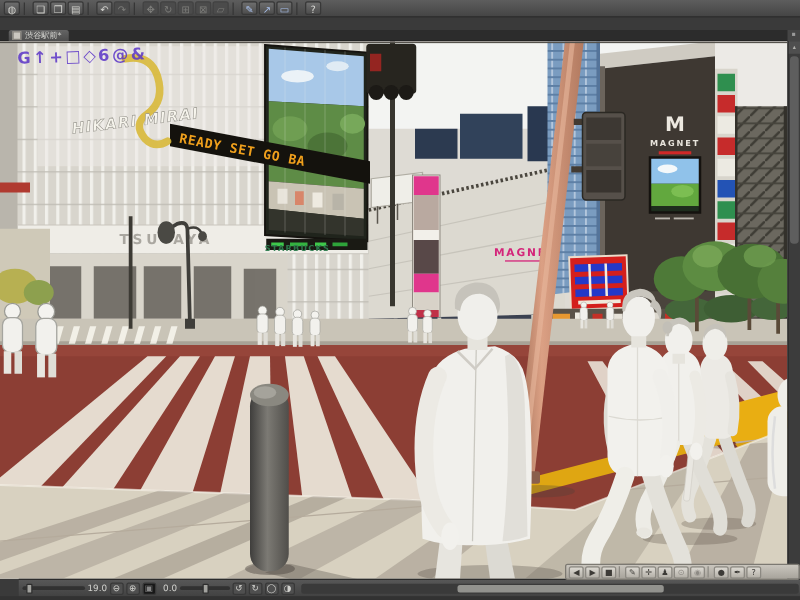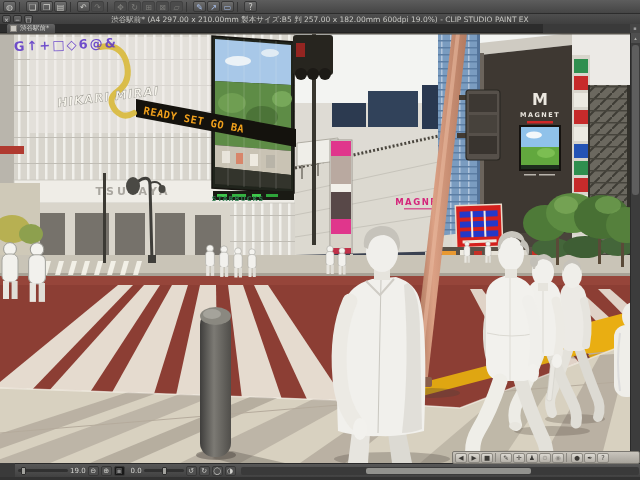--- a/index.html
+++ b/index.html
@@ -15,21 +15,21 @@
   .tbtn.tint{color:#a9c0ec;}
   .sep{width:3px;height:10px;border-left:1px solid #363636;margin:0 2px;}
   
   .titlebar{position:absolute;left:0;top:14px;width:640px;height:10px;
             background:linear-gradient(#4e4e4e,#3f3f3f);}
   .winbtns{position:absolute;left:2px;top:1px;display:flex;gap:2px;}
   .wbtn{width:9px;height:8px;font-size:6px;line-height:7px;text-align:center;color:#ddd;
         background:linear-gradient(#696969,#4a4a4a);border:1px solid #303030;border-radius:2px;box-sizing:border-box;}
   .title{position:absolute;left:0;top:1px;width:100%;text-align:center;font-size:7.5px;color:#c9c9c5;}
   
-  .tabbar{position:absolute;left:0;top:24px;width:543px;height:9px;background:#2c2c2c;border-bottom:1px solid #232323;box-sizing:border-box;}
+  .tabbar{position:absolute;left:0;top:24px;width:640px;height:9px;background:#2c2c2c;border-bottom:1px solid #232323;box-sizing:border-box;}
   .tab{position:absolute;left:7px;top:0;height:9px;padding:0 6px 0 3px;border-radius:2px 2px 0 0;
        background:linear-gradient(#646464,#4c4c4c);color:#d8d8d4;font-size:6.5px;line-height:9px;
        display:flex;align-items:center;gap:3px;}
   .tabicon{width:5px;height:5px;background:#cac7c0;border:1px solid #88857f;}
   .tabside{position:absolute;left:630px;top:24px;width:10px;height:9px;background:#454545;color:#9a9a9a;
            font-size:5px;line-height:9px;text-align:center;}
   
   .canvas{position:absolute;left:0;top:33px;width:630px;height:430px;background:#dedbd4;overflow:hidden;}
   
   .vscroll{position:absolute;left:630px;top:33px;width:10px;height:430px;background:#3c3c3c;border-left:1px solid #2a2a2a;box-sizing:border-box;}
@@ -79,28 +79,20 @@
       <span class="tbtn dim">⊠</span>
       <span class="tbtn dim">▱</span>
       <span class="sep"></span>
       <span class="tbtn tint">✎</span>
       <span class="tbtn tint">↗</span>
       <span class="tbtn tint">▭</span>
       <span class="sep"></span>
       <span class="tbtn">?</span>
     </div>
 
-  <div class="titlebar">
-    <div class="winbtns">
-        <span class="wbtn">×</span>
-        <span class="wbtn">−</span>
-        <span class="wbtn">□</span>
-      </div>
-    <div class="title">渋谷駅前* (A4 297.00 x 210.00mm 製本サイズ:B5 判 257.00 x 182.00mm 600dpi 19.0%) - CLIP STUDIO PAINT EX</div>
-  </div>
 
   <div class="tabbar">
     <div class="tab">
       <span class="tabicon"></span>
       <span>渋谷駅前*</span>
     </div>
   </div>
   <div class="tabside">▪</div>
 
   <div class="canvas">

